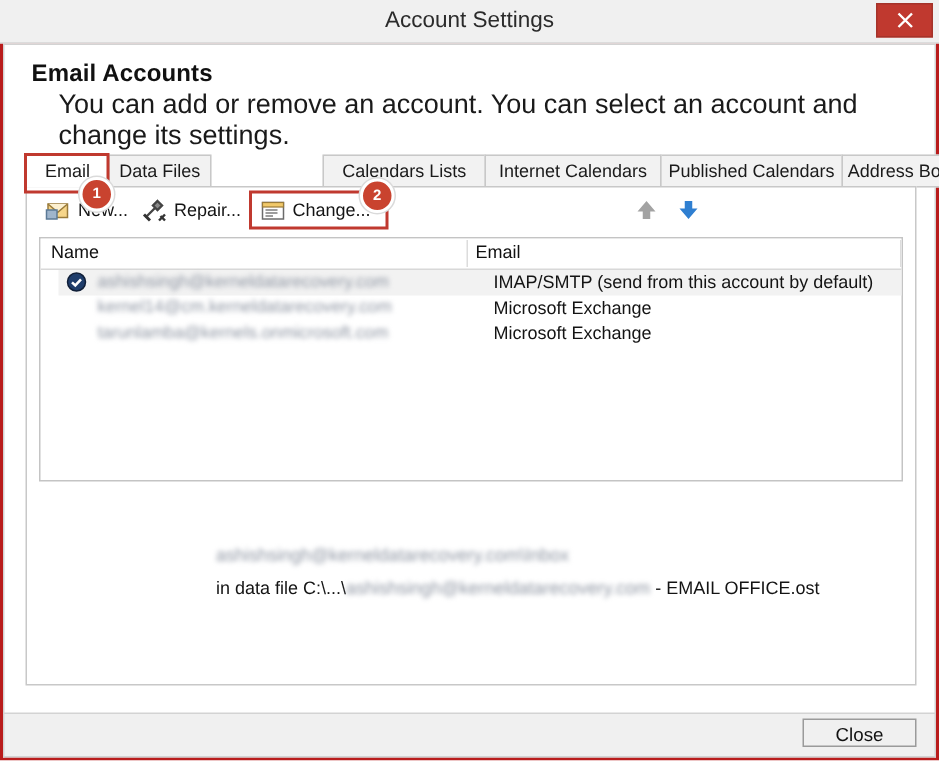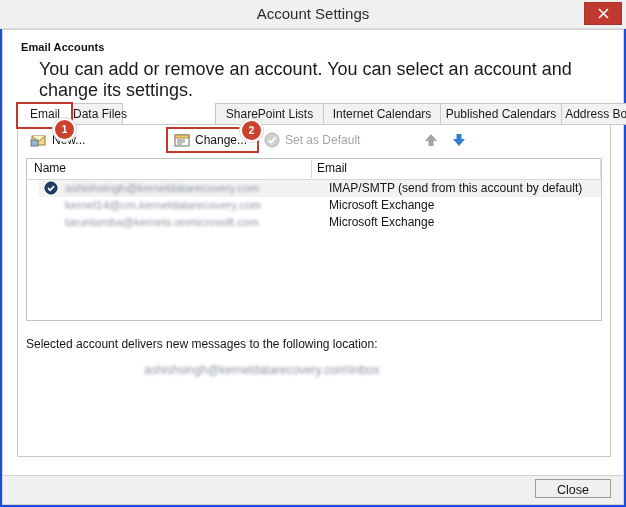--- a/index.html
+++ b/index.html
@@ -10,21 +10,21 @@
   }
   body {
     font-family: "Liberation Sans", sans-serif;
     -webkit-font-smoothing: antialiased;
   }
   #app {
     position: relative;
     width: 626px;
     height: 507px;
     box-sizing: border-box;
-    background: #1d4ed8;
+    background: #b91c1c;
     overflow: hidden;
   }
 
   
   .titlebar {
     position: absolute;
     left: 0; top: 0;
     width: 626px;
     height: 28px;
     background: #f0f0f0;
@@ -62,21 +62,21 @@
     width: 622px;
     height: 447px;
     background: #ffffff;
     border: 1px solid #d3d3d3;
     box-sizing: border-box;
   }
 
   .heading {
     position: absolute;
     left: 18px; top: 11px;
-    font-size: 11px;
+    font-size: 16px;
     font-weight: bold;
     color: #111111;
     letter-spacing: 0.1px;
   }
   .subheading {
     position: absolute;
     left: 36px; top: 29px;
     font-size: 18px;
     color: #1a1a1a;
   }
@@ -313,22 +313,22 @@
     </div>
   </div>
 
   <div class="dialog-body">
 
     <div class="heading">Email Accounts</div>
     <div class="subheading">You can add or remove an account. You can select an account and change its settings.</div>
 
     <div class="tabstrip" id="tabstrip">
         <div class="tab active" style="left: 0px; width: 56px;"><span>Email</span></div>
-        <div class="tab" style="left: 55px; width: 51px;"><span>Data Files</span></div>
-        <div class="tab" style="left: 198px; width: 109px;"><span>SharePoint Lists</span></div>
+        <div class="tab" style="left: 55px; width: 69px;"><span>Data Files</span></div>
+        <div class="tab" style="left: 198px; width: 109px;"><span>Calendars Lists</span></div>
         <div class="tab" style="left: 423px; width: 122px;"><span>Published Calendars</span></div>
         <div class="tab" style="left: 306px; width: 118px;"><span>Internet Calendars</span></div>
         <div class="tab" style="left: 544px; width: 89px;"><span>Address Books</span></div>
       </div>
     <div class="tab-highlight"></div>
     <div class="badge" style="left:50px; top:88px;">1</div>
 
     <div class="tabpanel">
 
       <div class="toolbar">
@@ -337,42 +337,44 @@
           <span class="ticon">
             <svg width="18" height="18" viewBox="0 0 18 18">
               <rect x="2" y="5" width="13" height="9" fill="#f7d68a" stroke="#9a7b3a" stroke-width="1"></rect>
               <path d="M2 5 L8.5 10.5 L15 5" fill="#fdf0cf" stroke="#9a7b3a" stroke-width="1"></path>
               <rect x="1" y="9" width="7" height="6" fill="#9fb5cc" stroke="#5b7a96" stroke-width="1"></rect>
             </svg>
           </span>
           <span>New...</span>
         </div>
 
+        <div class="tbtn" style="left:76px;">
+          <span class="ticon">
+            <svg width="18" height="18" viewBox="0 0 18 18">
+              <path d="M3 14 L10 7 M11 3 L14 6 L11 9 L8 6 Z" stroke="#444" stroke-width="1.6" fill="#8a8a8a"></path>
+              <path d="M2 12 L6 16" stroke="#333" stroke-width="2"></path>
+              <path d="M13 13 L16 16" stroke="#333" stroke-width="1.6"></path>
+              <path d="M12 16 L16 12" stroke="#333" stroke-width="1.6"></path>
+            </svg>
+          </span>
+          <span>Repair...</span>
+        </div>
 
         <div class="tbtn" style="left:155px;">
           <span class="ticon">
             <svg width="18" height="18" viewBox="0 0 18 18">
               <rect x="2" y="4" width="14" height="11" fill="#ffffff" stroke="#6b6b6b" stroke-width="1"></rect>
               <rect x="2" y="4" width="14" height="3" fill="#f1c96a" stroke="#9a7b3a" stroke-width="0.8"></rect>
               <path d="M4 9 H12 M4 11 H12 M4 13 H9" stroke="#7d7d7d" stroke-width="1"></path>
             </svg>
           </span>
           <span>Change...</span>
         </div>
         <div class="change-highlight"></div>
 
-        <div class="tbtn disabled" style="left:245px;">
-          <span class="ticon">
-            <svg width="18" height="18" viewBox="0 0 18 18">
-              <circle cx="9" cy="9" r="7" fill="#cfcfcf" stroke="#b4b4b4" stroke-width="1"></circle>
-              <path d="M5.5 9.2 L8 11.6 L12.6 6.4" stroke="#ffffff" stroke-width="2" fill="none"></path>
-            </svg>
-          </span>
-          <span>Set as Default</span>
-        </div>
 
         <div class="tbtn" style="left:338px;margin-top:30px;">
           <span class="ticon">
             <svg width="18" height="18" viewBox="0 0 18 18">
               <path d="M3.5 3.5 L14.5 14.5 M14.5 3.5 L3.5 14.5" stroke="#1a1a1a" stroke-width="2" fill="none"></path>
             </svg>
           </span>
           <span style="font-weight:bold">Remove</span>
         </div>
 
@@ -410,24 +412,26 @@
               <span class="row-name blurred">kernel14@cm.kerneldatarecovery.com</span>
               <span class="row-type">Microsoft Exchange</span>
             </div>
             <div class="list-row" style="top: 55px;">
               <span class="row-name blurred">tarunlamba@kernels.onmicrosoft.com</span>
               <span class="row-type">Microsoft Exchange</span>
             </div>
           </div>
       </div>
 
-      <div class="info-line info-title">Selected account delivers new messages to the following location:</div>
       <div class="info-line info-path">
         <span class="blurred">ashishsingh@kerneldatarecovery.com\Inbox</span>
       </div>
+      <div class="info-line info-file">
+        <span>in data file C:\...\</span><span class="blurred">ashishsingh@kerneldatarecovery.com</span><span> - EMAIL OFFICE.ost</span>
+      </div>
 
     </div>
   </div>
 
   <div class="footer">
     <div class="close-button">Close</div>
   </div>
 
 </div>
 

